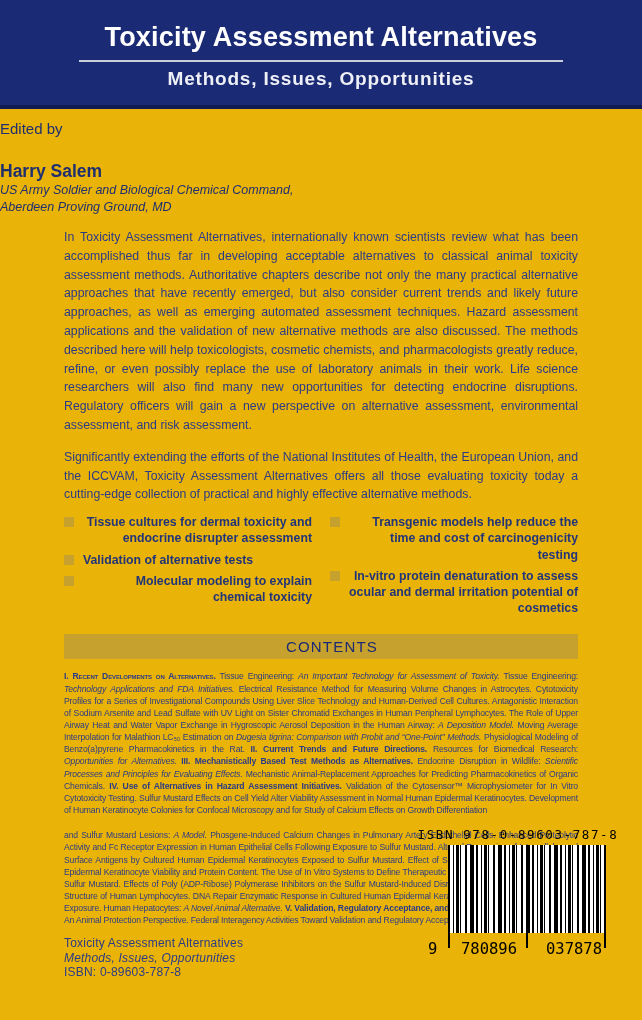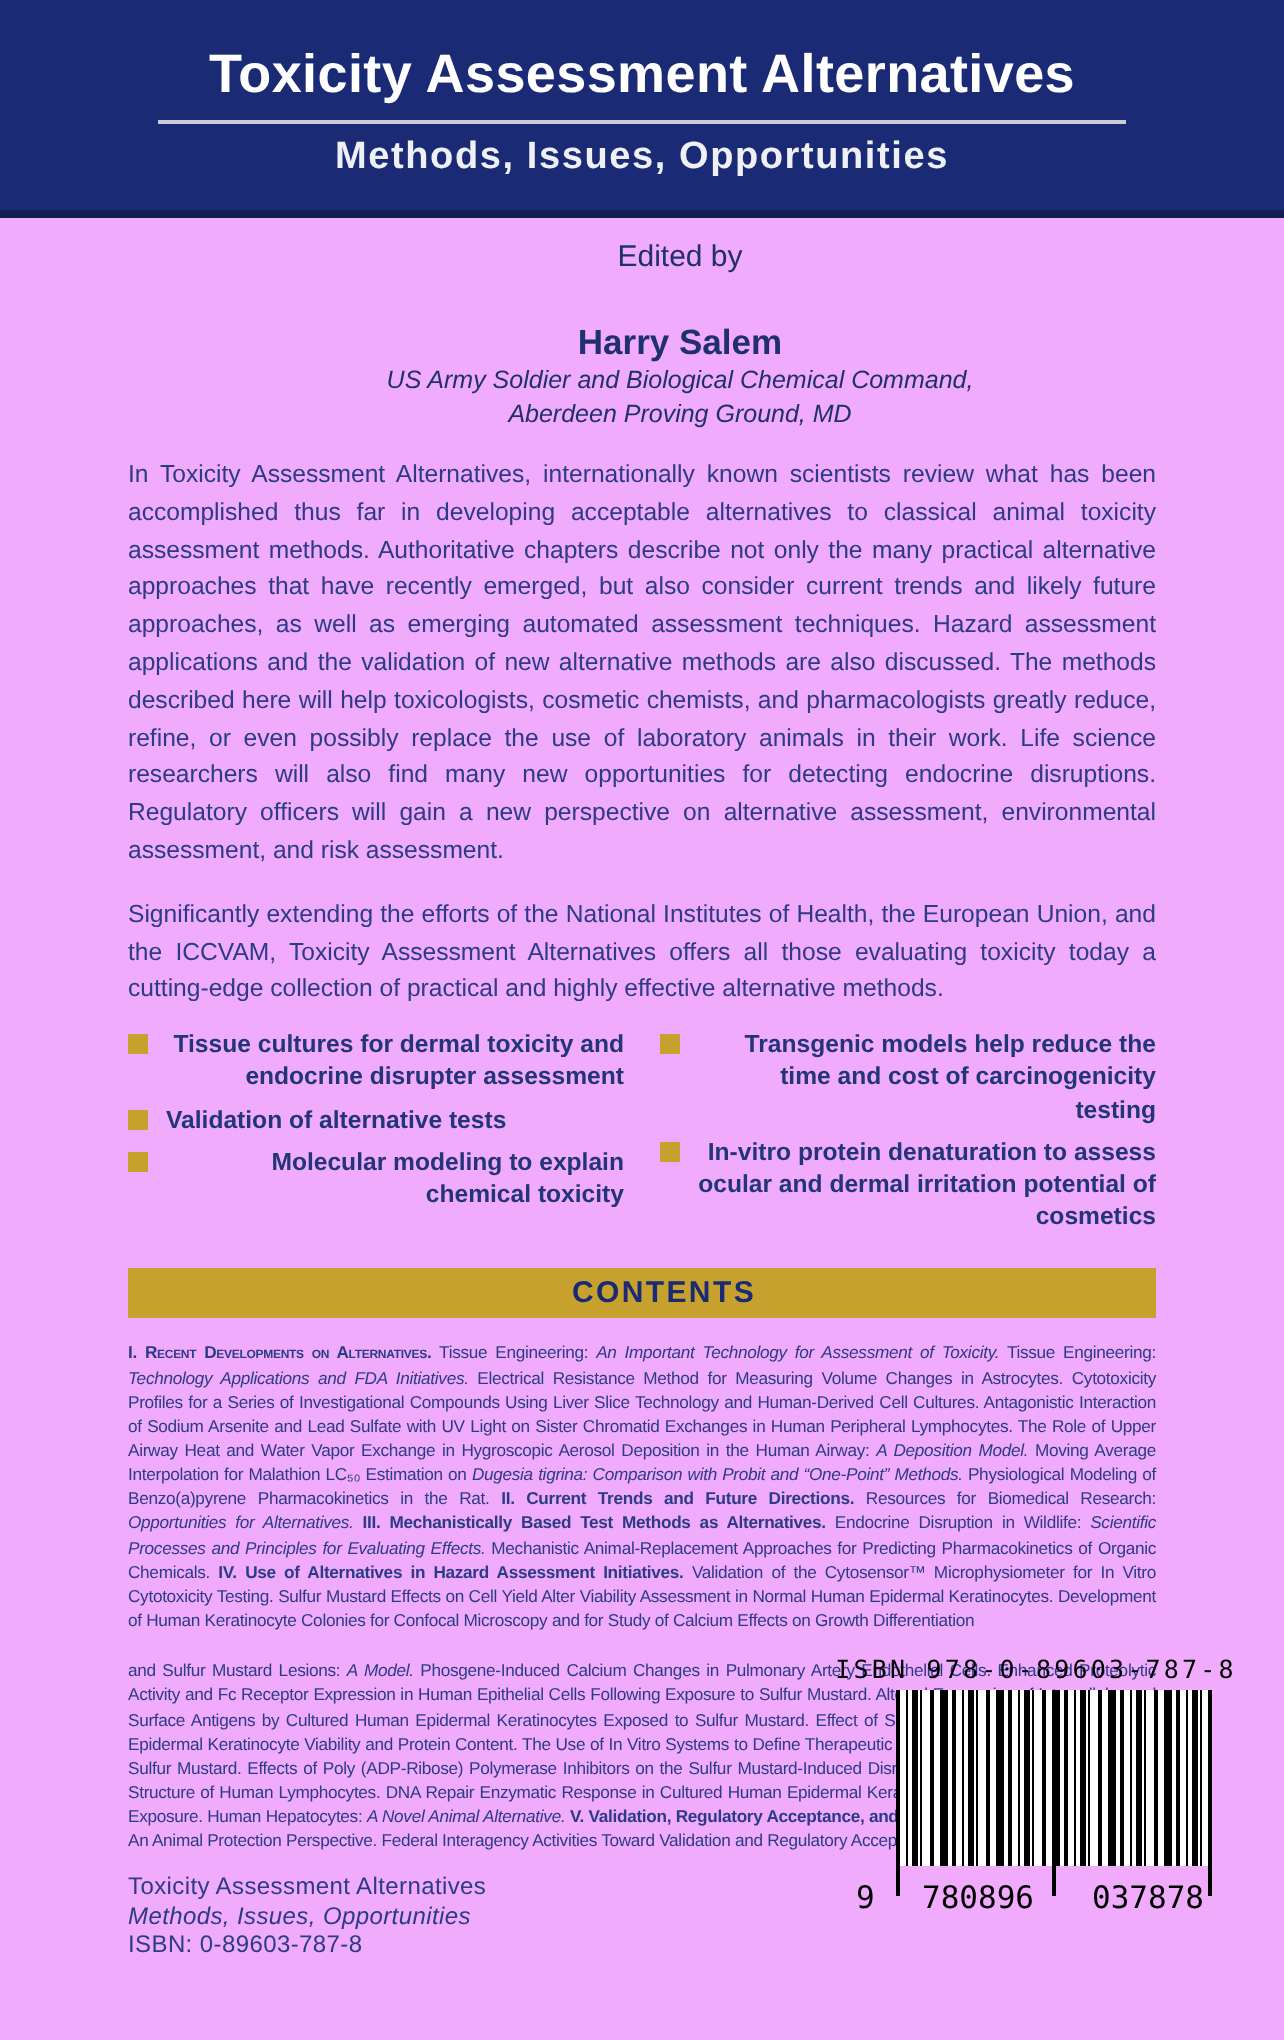--- a/index.html
+++ b/index.html
@@ -1,38 +1,38 @@
 <!DOCTYPE html>
 <html><head>
 <meta charset="utf-8">
 <style>
   html,body{margin:0;padding:0;background:#d8d8d8;}
   .page{
     position:relative;width:642px;height:1020px;margin:0 auto;
-    background:#f0abfc;overflow:hidden;
+    background:#eab308;overflow:hidden;
     font-family:"Liberation Sans","DejaVu Sans",sans-serif;
     color:#2c3b86;
   }
   
   .banner{
     height:105px;background:#1b2a74;border-bottom:4px solid #111c52;
     text-align:center;
   }
   .banner-title{
     padding-top:22px;color:#ffffff;font-size:27px;font-weight:bold;
     letter-spacing:0.2px;
   }
   .banner-rule{
     width:484px;height:2px;background:#c9cdd9;margin:7px auto 6px auto;
   }
   .banner-subtitle{
     color:#eef0f6;font-size:19px;font-weight:bold;letter-spacing:0.8px;
   }
   
-  .editors{ text-align:center;color:#20306f;margin-top:11px;padding-left:38px; }
+  .editors{ text-align:left;color:#20306f;margin-top:11px; }
   .edited-label{ font-size:15px; }
   .editor-name{ font-size:17.5px;font-weight:bold;margin-top:7px; }
   .editor-affil{ font-size:12.5px;font-style:italic;line-height:15.5px;margin-top:1px; }
   .editor-block{ margin-top:24px; }
   
   .para{
     margin:13px 64px 0 64px;font-size:12.3px;line-height:18.8px;
     text-align:justify;color:#2c3b86;
   }
   
@@ -42,21 +42,21 @@
     display:flex;gap:9px;font-size:12.3px;font-weight:bold;
     line-height:16.2px;color:#233579;margin-bottom:5px;text-align:right;
   }
   .hl-square{
     width:10px;height:10px;background:#c7a12d;margin-top:3px;flex-shrink:0;
   }
   
   .contents-banner{
     margin:13px 64px 0 64px;height:25px;background:#c7a12d;
     display:flex;align-items:center;justify-content:center;
-    color:#1b2a74;font-weight:bold;font-size:15px;letter-spacing:1.2px;padding-left:22px;
+    color:#1b2a74;font-weight:normal;font-size:15px;letter-spacing:1.2px;padding-left:22px;
   }
   
   .contents-cols{
     display:flex;gap:13px;margin:11px 64px 0 64px;
     font-size:8.6px;line-height:12.15px;text-align:justify;
     letter-spacing:-0.15px;color:#2c3b86;flex-direction:column;
   }
   .contents-col{ flex:1; }
   .contents-col .b{ font-weight:bold; }
   .contents-col .i{ font-style:italic; }

